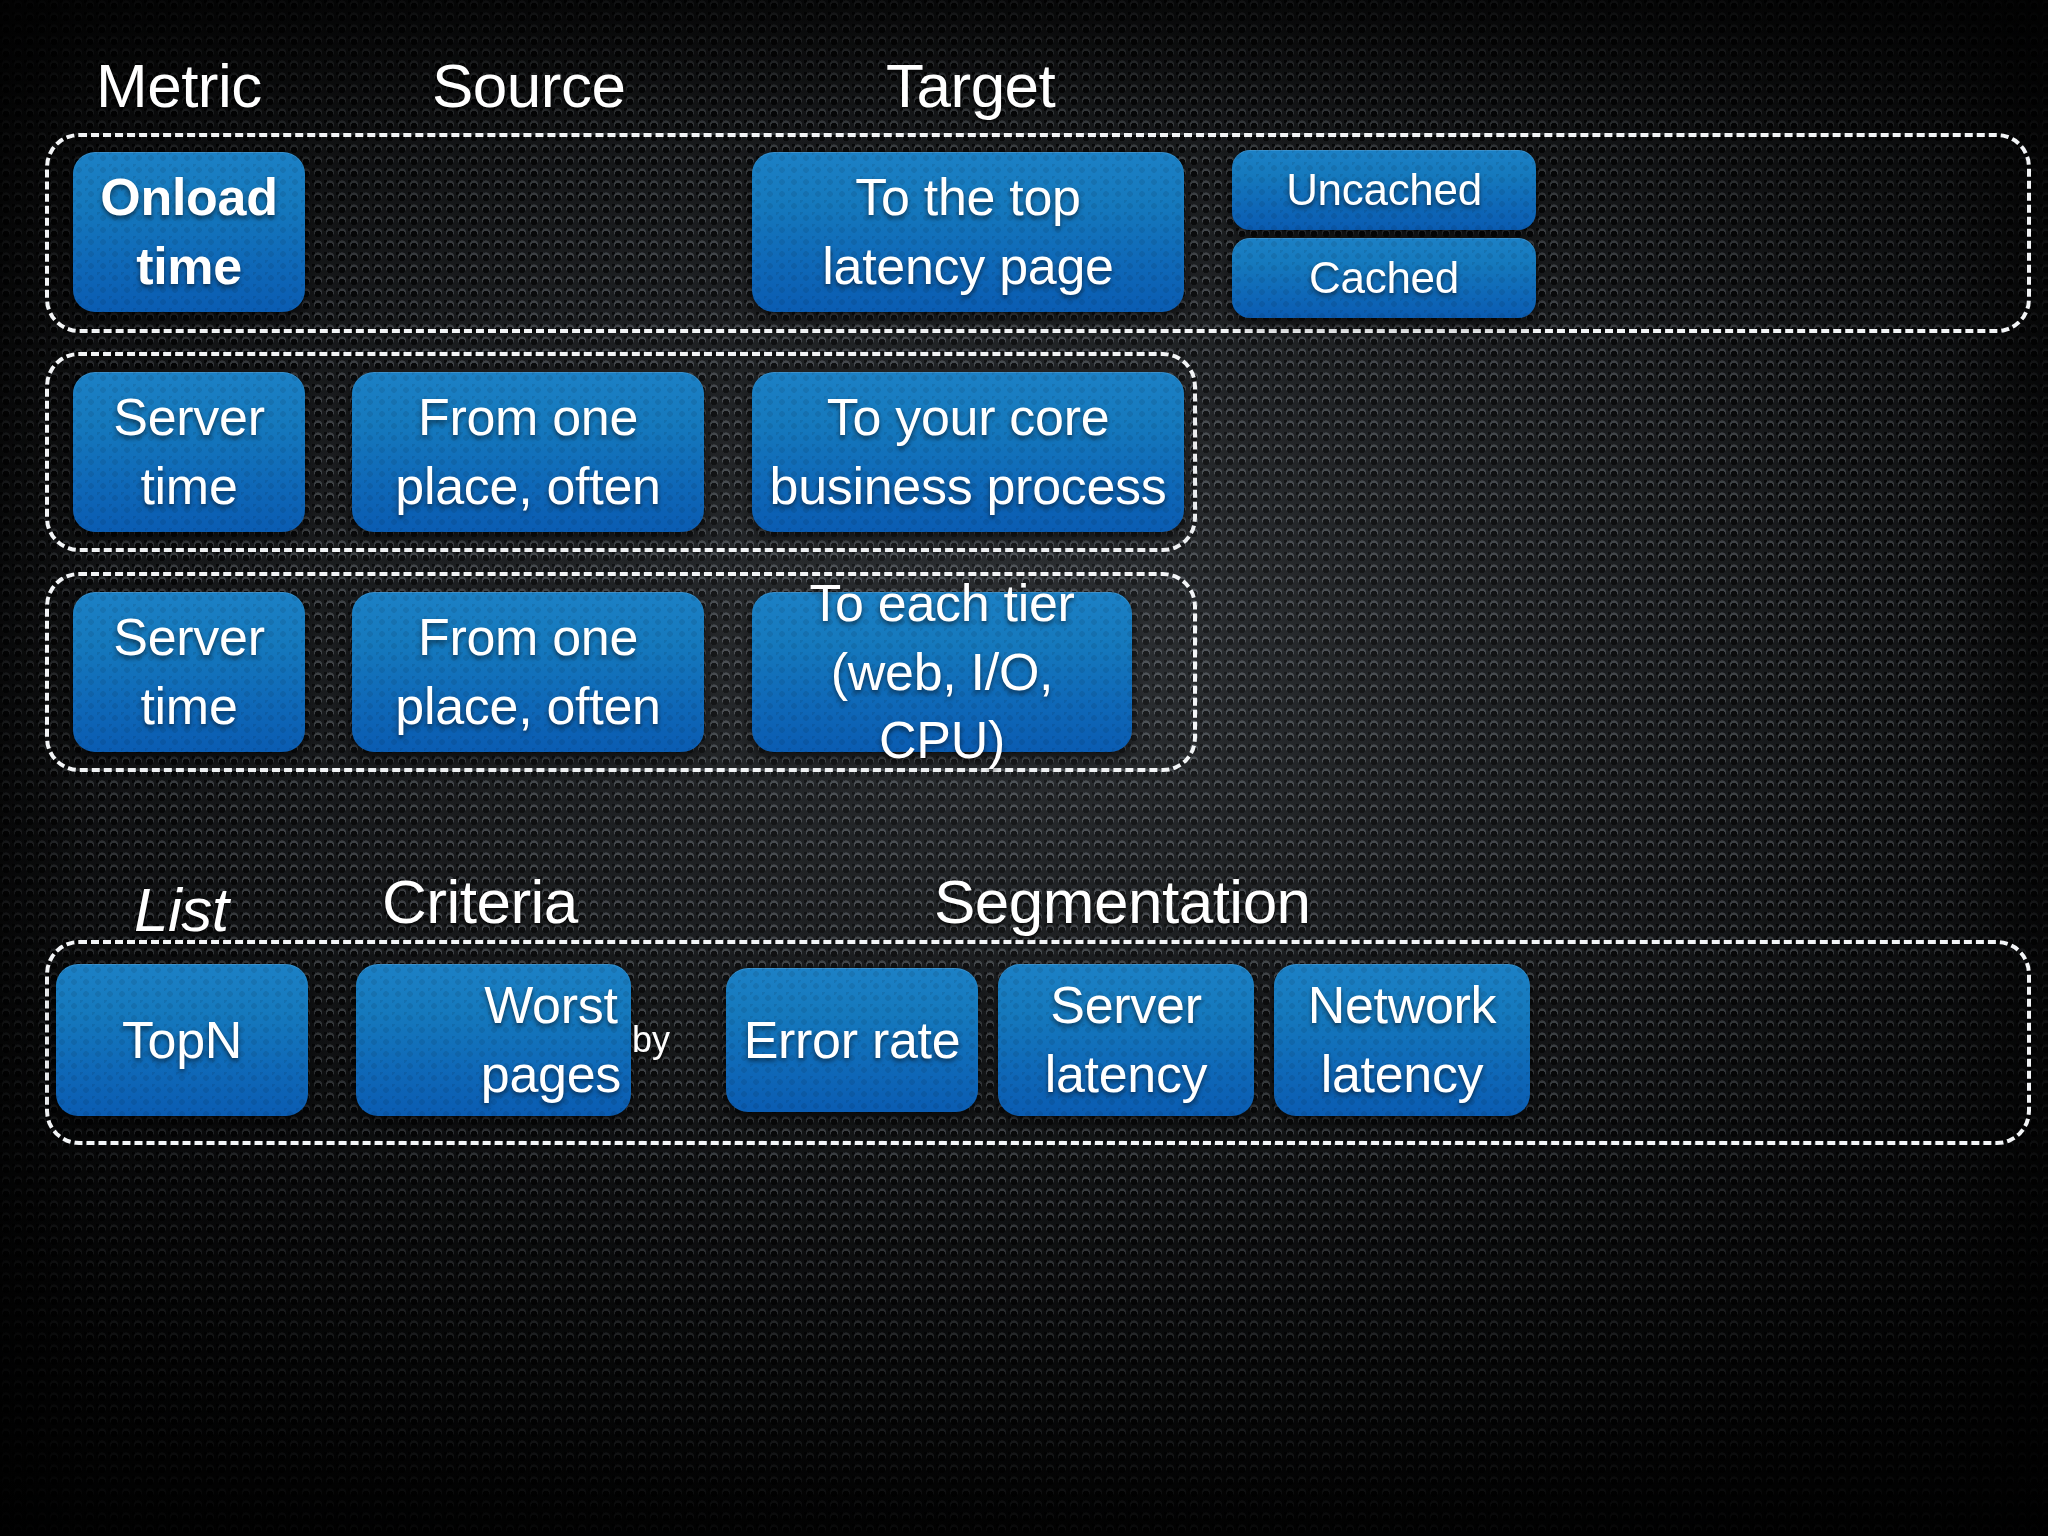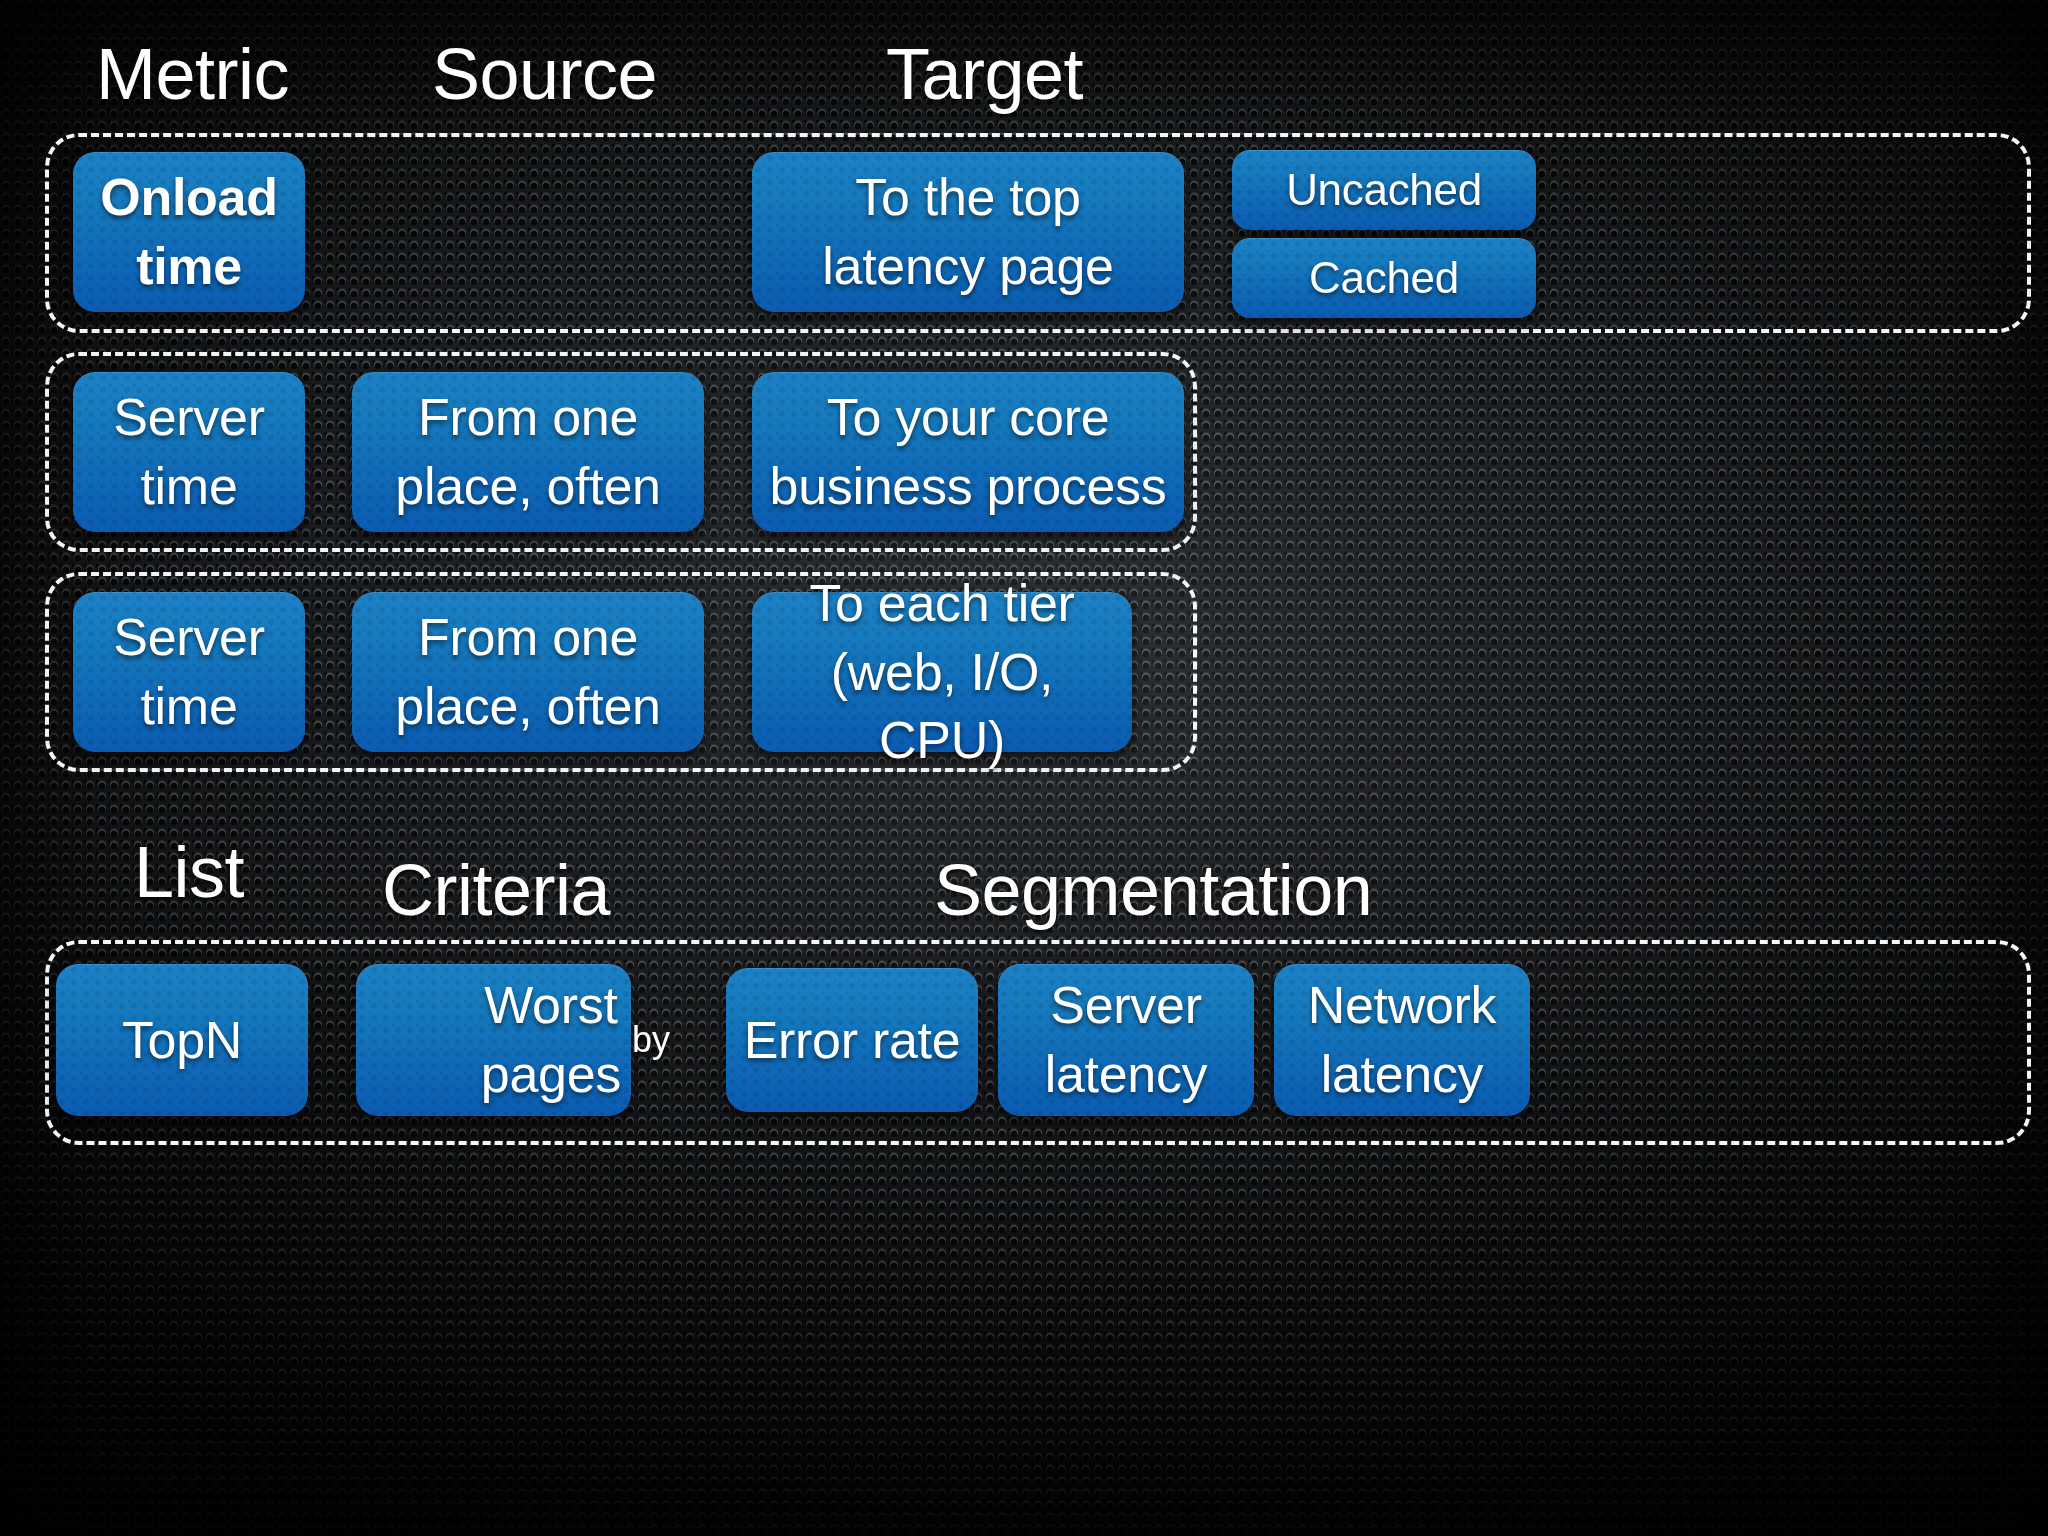--- a/index.html
+++ b/index.html
@@ -44,26 +44,27 @@
     background:
       radial-gradient(ellipse 70% 58% at 50% 45%, rgba(0,0,0,0) 0%, rgba(0,0,0,0.15) 55%, rgba(0,0,0,0.60) 100%),
       linear-gradient(to bottom, rgba(0,0,0,0.55) 0%, rgba(0,0,0,0) 9%, rgba(0,0,0,0) 92%, rgba(0,0,0,0.45) 100%),
       linear-gradient(to right, rgba(0,0,0,0.50) 0%, rgba(0,0,0,0) 5%, rgba(0,0,0,0) 95%, rgba(0,0,0,0.50) 100%);
   }
 
   
   .hdr {
     position:absolute;
     color:#ffffff;
-    font-size:72px;
+    font-size:62px;
     line-height:1;
     letter-spacing:-0.5px;
     white-space:nowrap;
     text-shadow:0 2px 4px rgba(0,0,0,0.8);
     z-index:5;
+    margin-top:17px;
   }
 
   
   .group {
     position:absolute;
     border:4px dashed #f3f5f7;
     border-radius:34px;
     z-index:2;
   }
 
@@ -168,21 +169,21 @@
   <div class="tile" style="left:352px; top:592px; width:352px; height:160px;">
     <span class="txt">From one
 place, often</span>
   </div>
 
   <div class="tile" style="left:752px; top:592px; width:380px; height:160px;">
     <span class="txt">To each tier
 (web, I/O, CPU)</span>
   </div>
 
-  <div class="hdr" style="left:134px; top:836px;">List</div>
+  <div class="hdr" style="left:134px; top:862px;font-style:italic;">List</div>
   <div class="hdr" style="left:382px; top:854px;">Criteria</div>
   <div class="hdr" style="left:934px; top:854px;">Segmentation</div>
 
   <div class="group" style="left:45px; top:940px; width:1986px; height:205px;"></div>
 
   <div class="tile" style="left:56px;  top:964px; width:252px; height:152px;">
     <span class="txt">TopN</span>
   </div>
 
   <div class="tile" style="left:356px; top:964px; width:275px; height:152px;justify-content:flex-end;">

